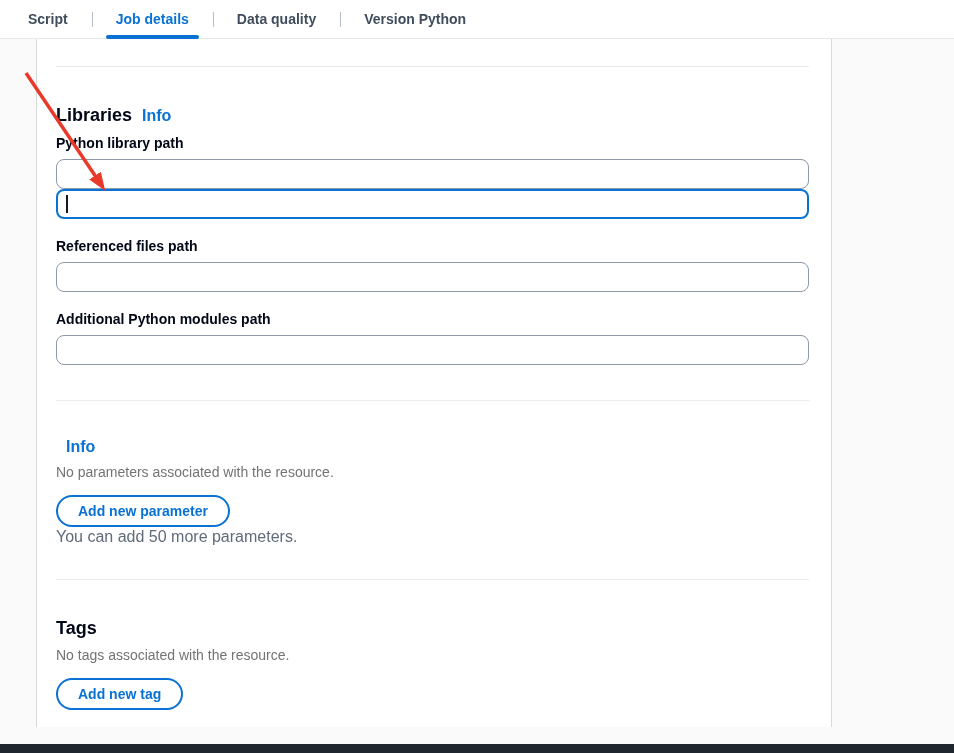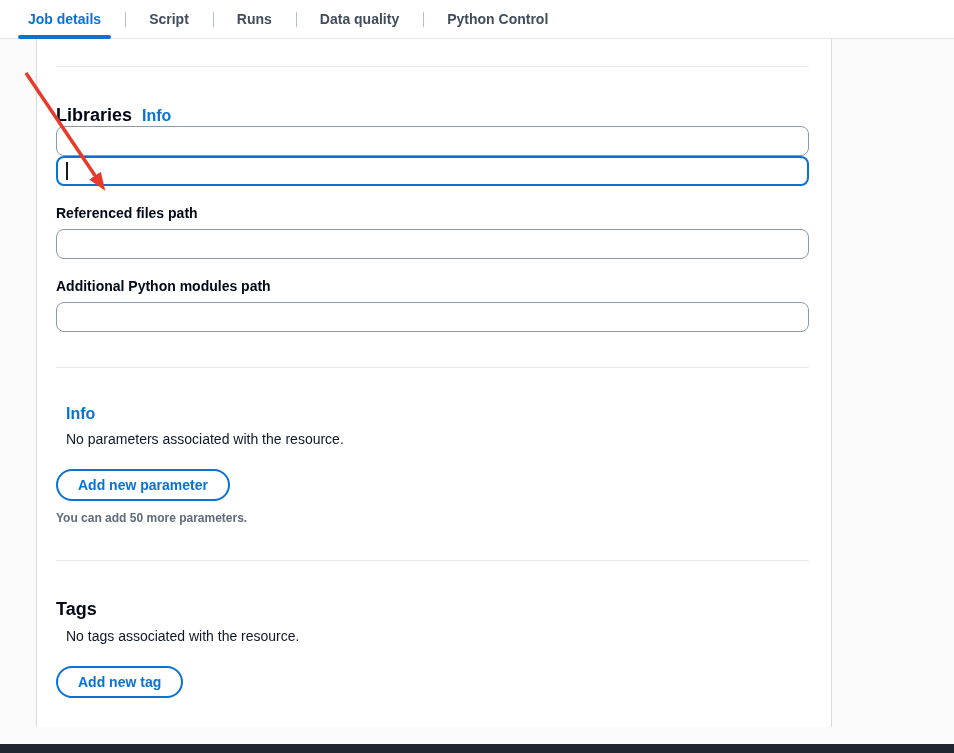--- a/index.html
+++ b/index.html
@@ -122,45 +122,43 @@
     position: absolute;
     left: 10px;
     top: 6px;
     width: 1.5px;
     height: 18px;
     background: #16191f;
   }
 
   .empty-text {
     font-size: 14px;
-    color: #0f172a;
+    color: #737373;
     margin-top: 6px;
     line-height: 20px;
-    margin-left: 10px;
   }
   .pill-btn {
     display: inline-block;
-    margin-top: 20px;
+    margin-top: 13px;
     border: 2px solid #0972d3;
     color: #0972d3;
     background: #ffffff;
     font-family: "Liberation Sans", sans-serif;
     font-weight: 700;
     font-size: 14px;
     line-height: 16px;
     border-radius: 17px;
     padding: 6px 20px;
     cursor: pointer;
   }
   .hint-text {
-    font-size: 12px;
+    font-size: 16px;
     color: #5f6b7a;
-    margin-top: 10px;
+    margin-top: 3px;
     line-height: 14px;
-    font-weight: bold;
   }
 
   
   .annotation-arrow {
     position: absolute;
     left: 8px; top: 57px;
     width: 120px; height: 150px;
     overflow: visible;
     pointer-events: none;
     z-index: 5;
@@ -172,38 +170,38 @@
     left: 0; bottom: 0;
     width: 100%;
     height: 9px;
     background: #1f262e;
   }
 </style>
 </head>
 <body>
 
 <nav class="tabbar">
+  <div class="tab">Script</div>
   <div class="tab active">Job details</div>
-  <div class="tab">Script</div>
-  <div class="tab">Runs</div>
   <div class="tab">Data quality</div>
-  <div class="tab">Python Control</div>
+  <div class="tab">Version Python</div>
 </nav>
 
 <div class="main">
   <div class="panel">
 
     <hr class="divider first">
 
     
     <div class="section-heading-row">
       <h2 class="section-heading">Libraries</h2>
       <a class="info-link">Info</a>
     </div>
 
+    <div class="field-label first-label">Python library path</div>
     <div class="input-wrap">
       <input type="text" class="text-input" value="" style="">
     </div>
 
     <div class="input-wrap">
       <input type="text" class="text-input focused" value="" style="">
       <span class="caret"></span>
     </div>
 
     <div class="field-label">Referenced files path</div>

